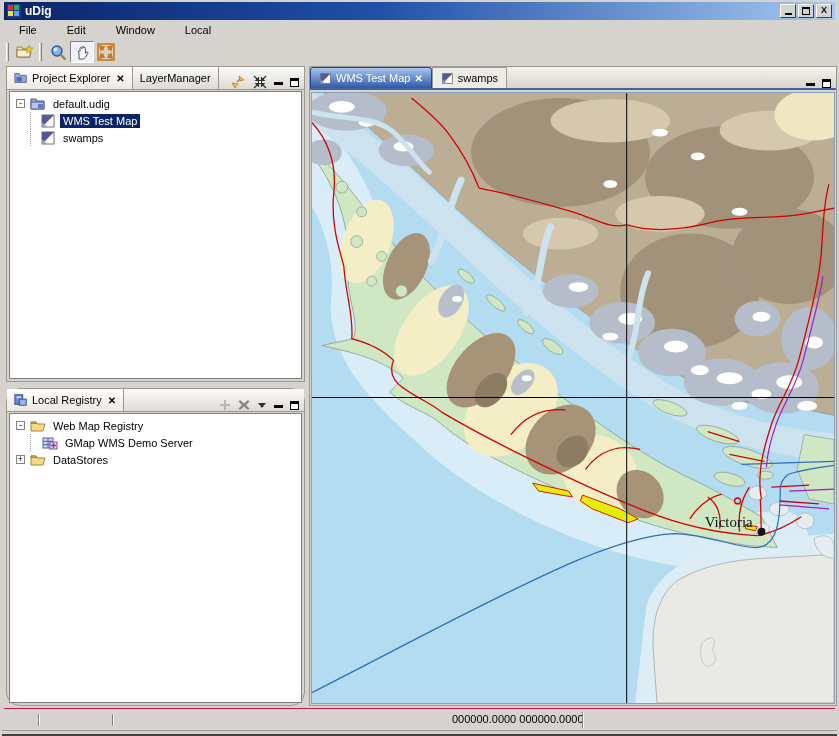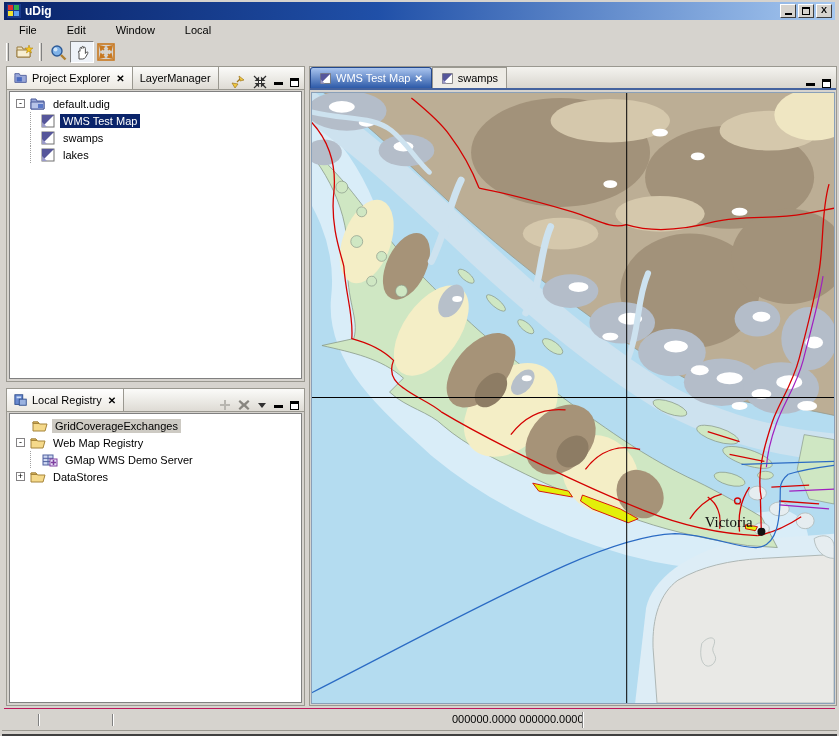--- a/index.html
+++ b/index.html
@@ -219,38 +219,28 @@
         <div class="tree-row">
           <span class="indent"></span>
             <span class="indent dotted" style="width:10px"></span>
           <svg class="tree-icon" viewBox="0 0 16 16">
             <rect x="2" y="2" width="12" height="12" fill="#fff" stroke="#707070"></rect>
             <path d="M2 2 L14 2 L2 14 Z" fill="#56569a"></path>
             <path d="M2 9 L7 14 L2 14 Z" fill="#9a9ac8"></path>
           </svg>
           <span class="tree-label">swamps</span>
         </div>
-        <div class="tree-row">
-          <span class="indent"></span>
-            <span class="indent dotted" style="width:10px"></span>
-          <svg class="tree-icon" viewBox="0 0 16 16">
-            <rect x="2" y="2" width="12" height="12" fill="#fff" stroke="#707070"></rect>
-            <path d="M2 2 L14 2 L2 14 Z" fill="#56569a"></path>
-            <path d="M2 9 L7 14 L2 14 Z" fill="#9a9ac8"></path>
-          </svg>
-          <span class="tree-label">lakes</span>
-        </div>
       </div>
     </div>
   </div>
 
   <div class="sash-h"></div>
   <div class="sash-v"></div>
 
-  <div class="view" style="left:4px; top:388px; width:299px; height:318px;">
+  <div class="view" style="left:4px; top:388px; width:299px; height:318px;border-radius:14px;">
     <div class="view-tabbar">
       <span class="vtab active">
         <svg class="tree-icon" style="width:14px;height:14px;margin:0" viewBox="0 0 16 16">
           <rect x="1" y="2" width="9" height="11" fill="#6a8ad0" stroke="#2a4a8a"></rect>
           <rect x="3" y="4" width="5" height="2" fill="#cfe0f8"></rect>
           <rect x="6" y="7" width="8" height="7" fill="#9ab2e0" stroke="#2a4a8a"></rect>
         </svg>
         <span>Local Registry</span>
         <span class="close">✕</span>
       </span>
@@ -263,28 +253,20 @@
         </svg>
         <svg width="10" height="8" viewBox="0 0 10 8">
           <path d="M1 2 L9 2 L5 7 Z" fill="#303030"></path>
         </svg>
         <span class="icon-min"></span>
         <span class="icon-max"></span>
       </span>
     </div>
     <div class="view-content">
       <div class="tree">
-        <div class="tree-row">
-          <span class="indent" style="width:18px"></span>
-          <svg class="tree-icon" viewBox="0 0 16 16">
-            <path d="M1 4 L6 4 L7.5 6 L15 6 L13 13 L1 13 Z" fill="#f5d98a" stroke="#a5843a"></path>
-            <path d="M1 4 L6 4 L7 5.5 L1 5.5 Z" fill="#e8c56a" stroke="#a5843a"></path>
-          </svg>
-          <span class="tree-label sel-inactive">GridCoverageExchanges</span>
-        </div>
         <div class="tree-row">
           <span class="expander">-</span>
           <svg class="tree-icon" viewBox="0 0 16 16">
             <path d="M1 4 L6 4 L7.5 6 L15 6 L13 13 L1 13 Z" fill="#f5d98a" stroke="#a5843a"></path>
             <path d="M1 4 L6 4 L7 5.5 L1 5.5 Z" fill="#e8c56a" stroke="#a5843a"></path>
           </svg>
           <span class="tree-label">Web Map Registry</span>
         </div>
         <div class="tree-row">
           <span class="indent"></span>

